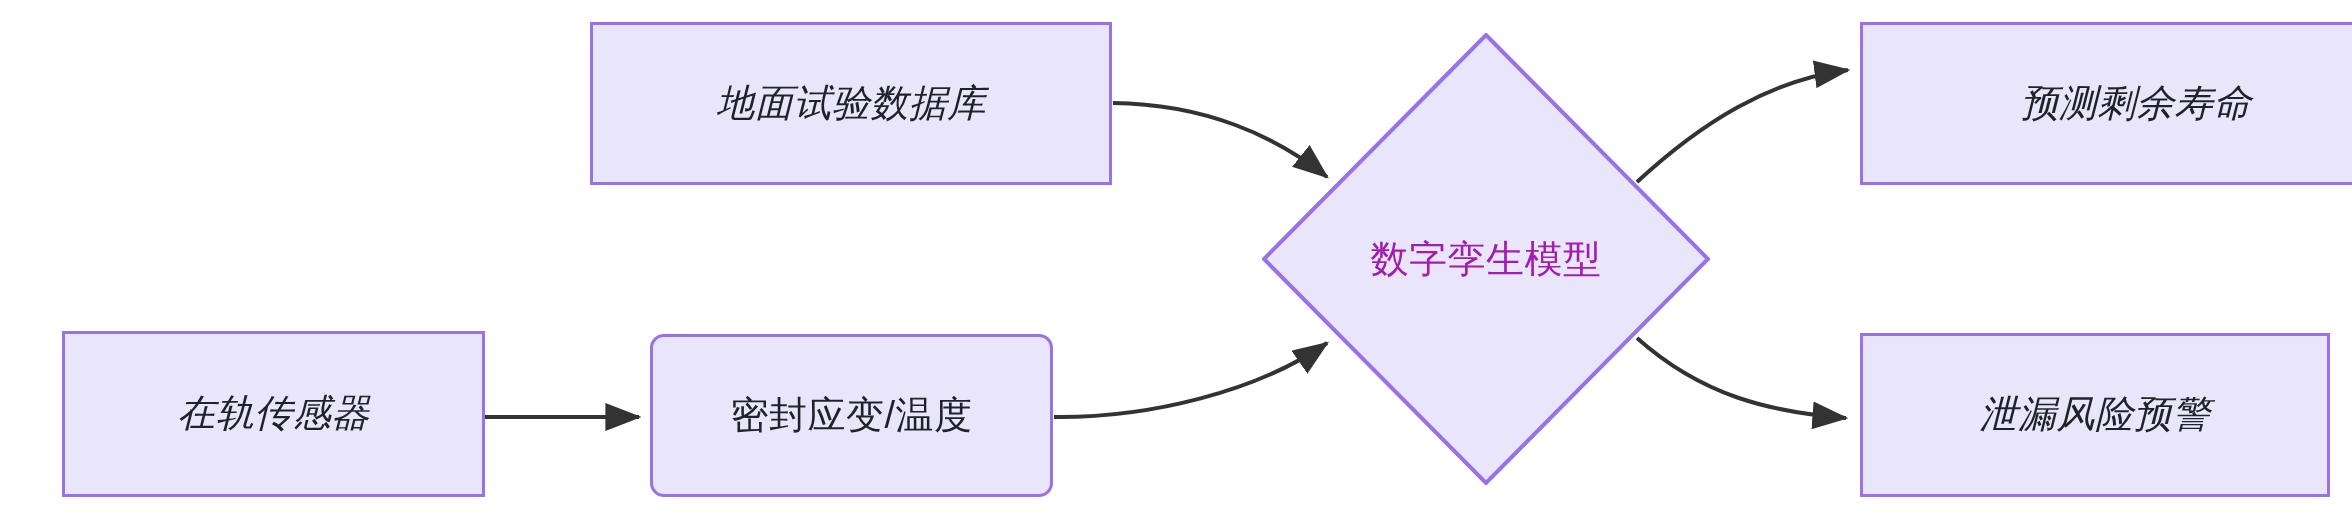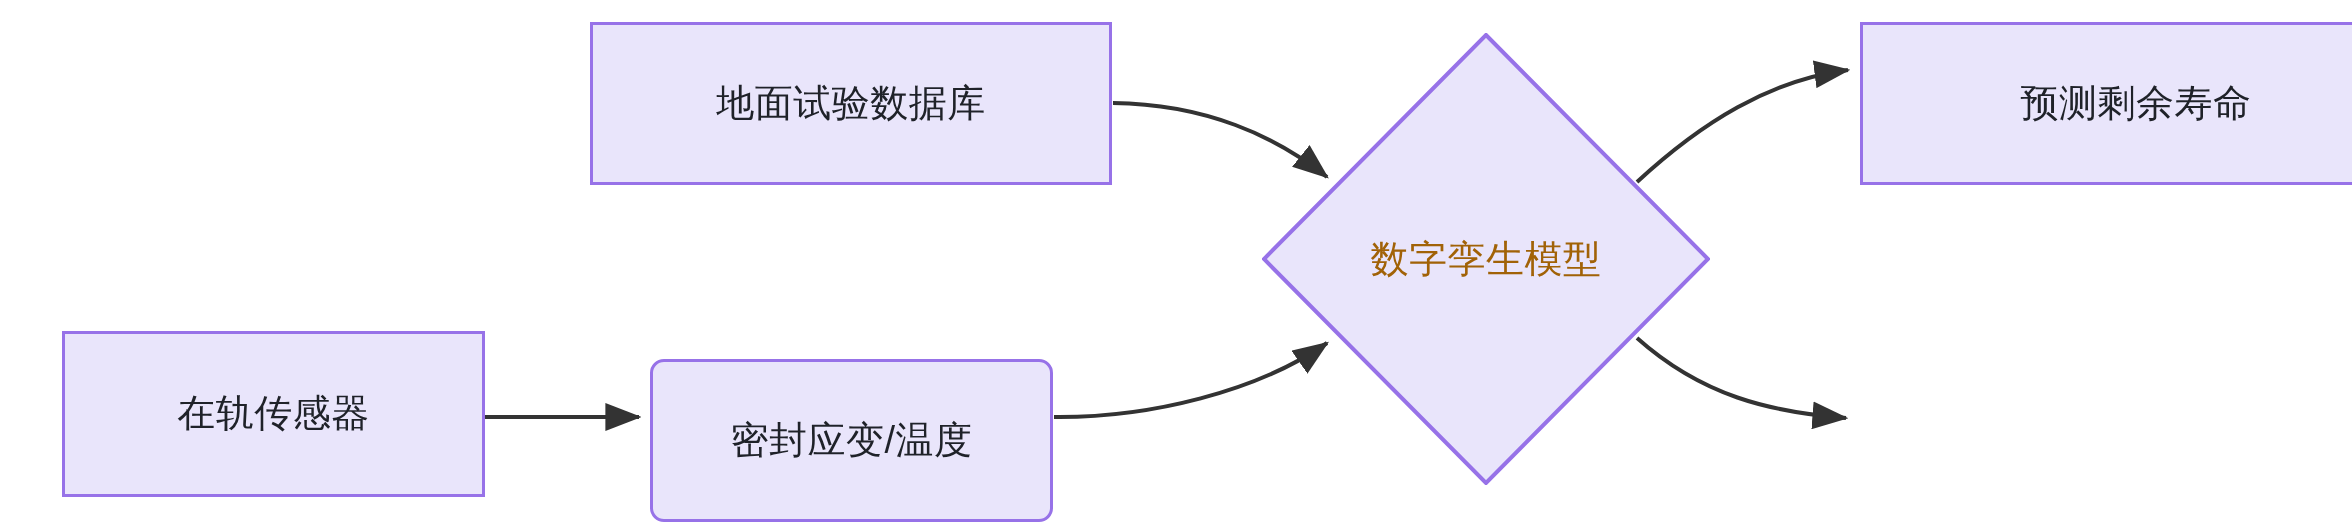--- a/index.html
+++ b/index.html
@@ -31,20 +31,21 @@
     box-sizing: border-box;
     display: flex;
     align-items: center;
     justify-content: center;
     text-align: center;
   }
   .node-rect {
     background: #e9e5fb;
     border: 3px solid #9772e8;
     border-radius: 0px;
+    font-style: italic;
   }
   .node-rounded {
     background: #e9e5fb;
     border: 3px solid #9772e8;
     border-radius: 14px;
   }
   .node-label {
     font-size: 38px;
     line-height: 1.25;
     color: #1f2229;
@@ -62,21 +63,21 @@
     position: absolute;
     left: 0;
     top: 0;
     width: 100%;
     height: 100%;
   }
   .diamond-label {
     position: relative;
     z-index: 2;
     font-size: 38px;
-    color: #a16207;
+    color: #a21caf;
     white-space: nowrap;
     letter-spacing: 0.5px;
   }
 </style>
 </head>
 <body>
 
 <div id="canvas">
 
   <svg id="edges" viewBox="0 0 2352 522" width="2352" height="522" xmlns="http://www.w3.org/2000/svg">
@@ -94,33 +95,36 @@
 
     <path d="M 1637 182 C 1702 122 1770 80 1848 70" fill="none" stroke="#333333" stroke-width="4" marker-end="url(#arrowhead)"></path>
 
     <path d="M 1637 338 C 1702 396 1770 412 1846 418" fill="none" stroke="#333333" stroke-width="4" marker-end="url(#arrowhead)"></path>
   </svg>
 
   <div class="node node-rect" style="left:22px; top:331px; width:423px; height:166px;margin-left:40px;">
     <span class="node-label">在轨传感器</span>
   </div>
 
-  <div class="node node-rounded" style="left:650px; top:334px; width:403px; height:163px;margin-top:25px;">
+  <div class="node node-rounded" style="left:650px; top:334px; width:403px; height:163px;">
     <span class="node-label">密封应变/温度</span>
   </div>
 
   <div class="node node-rect" style="left:590px; top:22px; width:522px; height:163px;">
     <span class="node-label">地面试验数据库</span>
   </div>
 
   <div class="diamond-wrap" style="left:1262px; top:33px; width:448px; height:452px;">
     <svg class="diamond-shape" viewBox="0 0 448 452" preserveAspectRatio="none" xmlns="http://www.w3.org/2000/svg">
       <polygon points="224,2 446,226 224,450 2,226" fill="#e9e5fb" stroke="#9772e8" stroke-width="4"></polygon>
     </svg>
     <span class="diamond-label">数字孪生模型</span>
   </div>
 
   <div class="node node-rect" style="left:1860px; top:22px; width:552px; height:163px;">
     <span class="node-label">预测剩余寿命</span>
   </div>
 
+  <div class="node node-rect" style="left:1860px; top:333px; width:470px; height:164px;">
+    <span class="node-label">泄漏风险预警</span>
+  </div>
 
 </div>
 
 </body></html>

